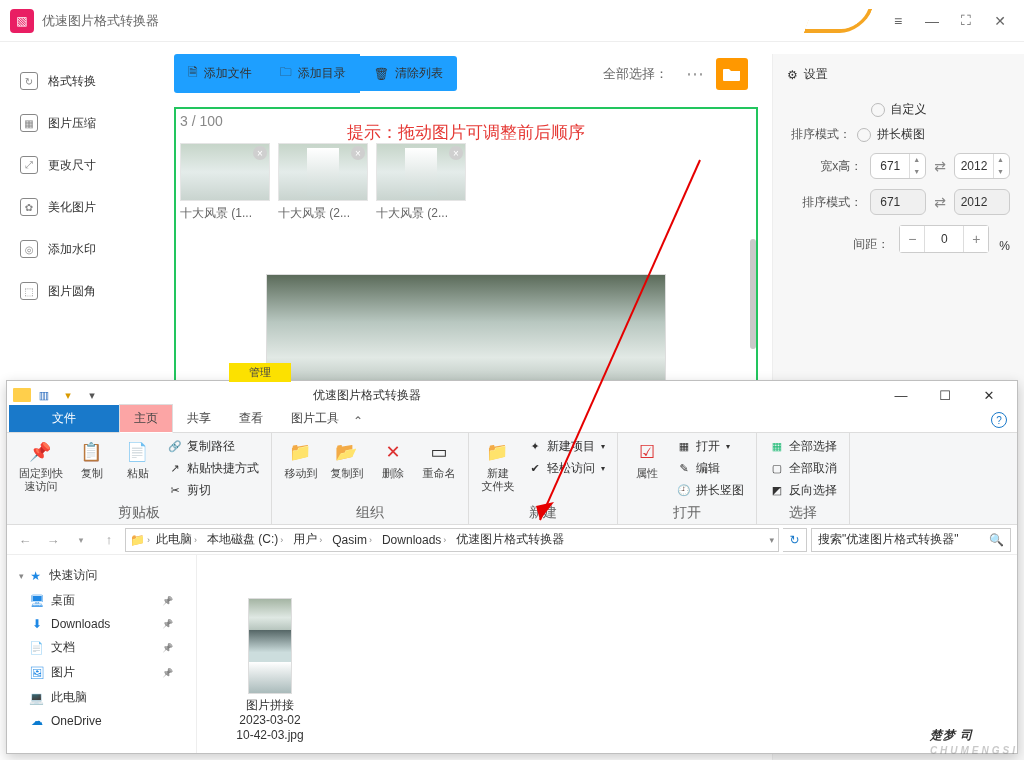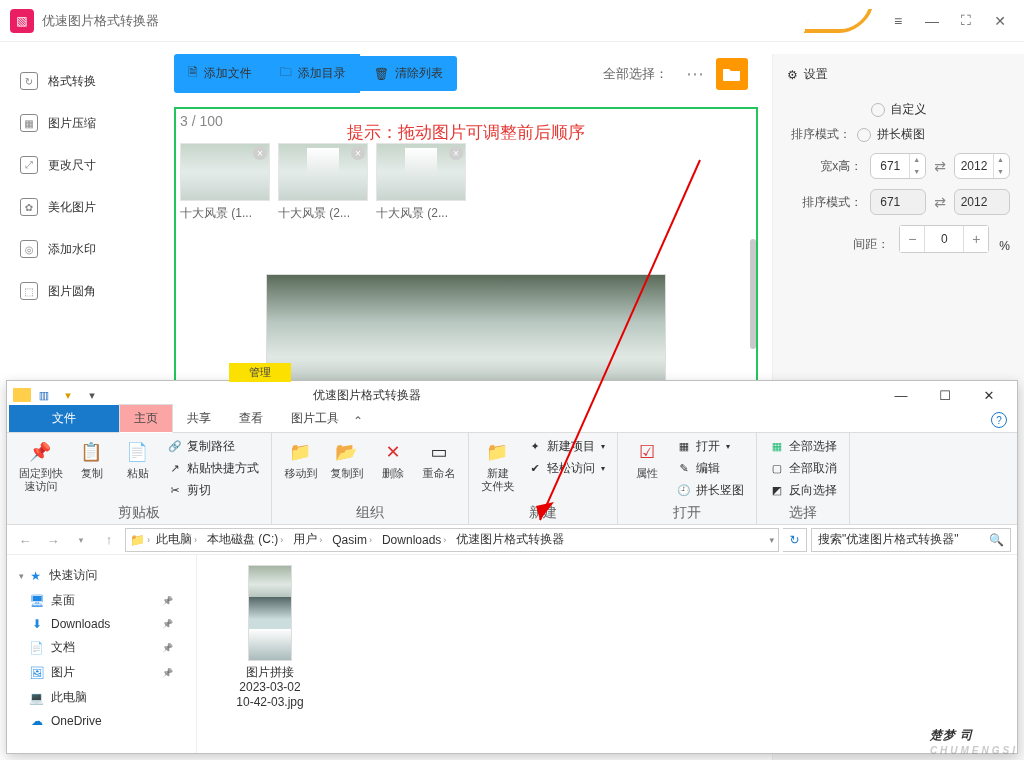--- a/index.html
+++ b/index.html
@@ -92,21 +92,21 @@
 .crumb{display:flex;align-items:center;gap:2px;padding:0 4px;font-size:12px;color:#333;cursor:pointer}
 .crumb-sep{color:#888;font-size:9px}
 .refresh{width:24px;height:24px;border:1px solid #ccc;border-left:none;display:flex;align-items:center;justify-content:center;color:#1979ca;cursor:pointer}
 .search-box{width:200px;height:24px;border:1px solid #ccc;display:flex;align-items:center;padding:0 6px;color:#999;font-size:12px}
 .search-box span.mag{margin-left:auto;color:#888}
 .exp-body{display:flex;height:calc(100% - 174px)}
 .tree{width:190px;border-right:1px solid #eee;padding:8px 4px;overflow:auto}
 .tree-item{display:flex;align-items:center;padding:4px 6px 4px 18px;font-size:12px;color:#333;cursor:pointer;position:relative}
 .tree-item.pin::after{content:"📌";position:absolute;right:18px;font-size:9px;opacity:.7;filter:grayscale(1)}
 .tree-ico{width:16px;height:14px;margin-right:6px;display:inline-flex;align-items:center;justify-content:center;font-size:12px}
-.files{flex:1;padding:10px 18px;display:flex;align-items:flex-start}
+.files{flex:1;padding:10px 18px;display:flex;align-items:flex-end}
 .file{width:110px;text-align:center;cursor:pointer}
 .file-thumb{width:44px;height:96px;margin:0 auto 4px;background:#fff;border:1px solid #ddd;display:flex;flex-direction:column}
 .seg{flex:1;background:linear-gradient(180deg,#a5b5a4 0%,#dfe8e3 60%,#b7c5be 100%)}
 .seg:nth-child(2){background:linear-gradient(180deg,#566 0%,#cdd 70%)}
 .seg:nth-child(3){background:linear-gradient(180deg,#fff 0%,#abb 100%)}
 .file-name{font-size:12px;color:#333;line-height:15px}
 
 .arrow{position:absolute;top:150px;left:420px;width:320px;height:400px;pointer-events:none}
 .arrow line{stroke:#e60000;stroke-width:2}
 .arrow polygon{fill:#e60000}

